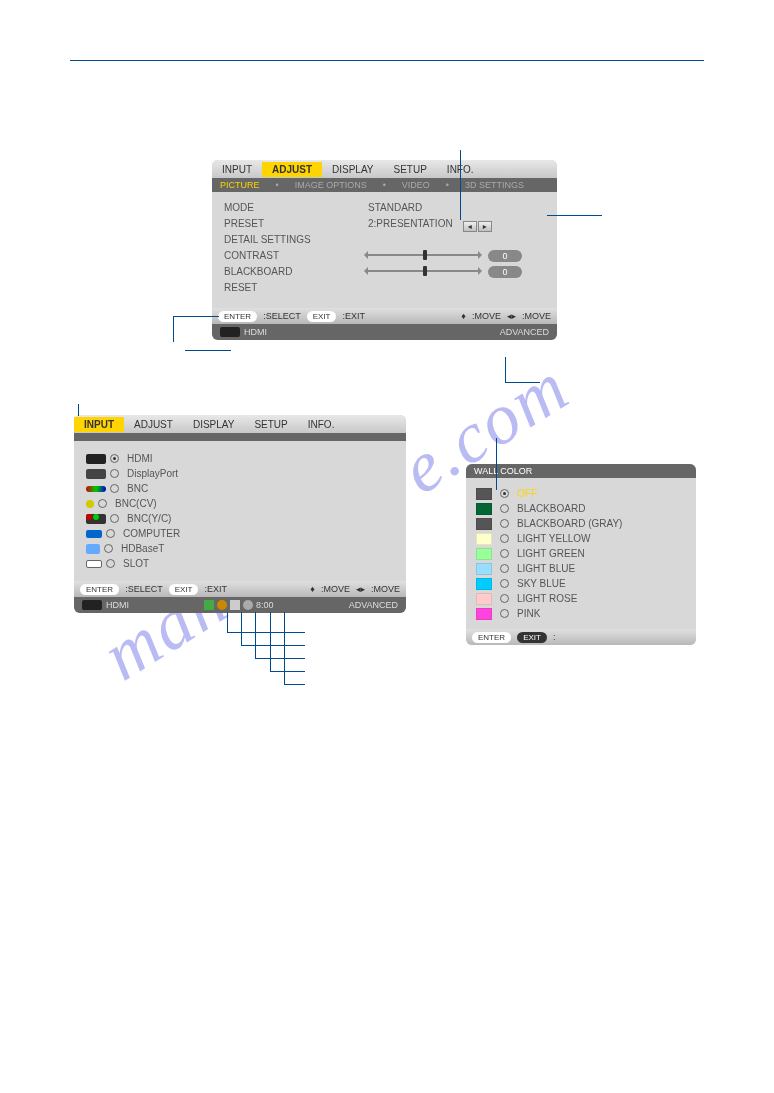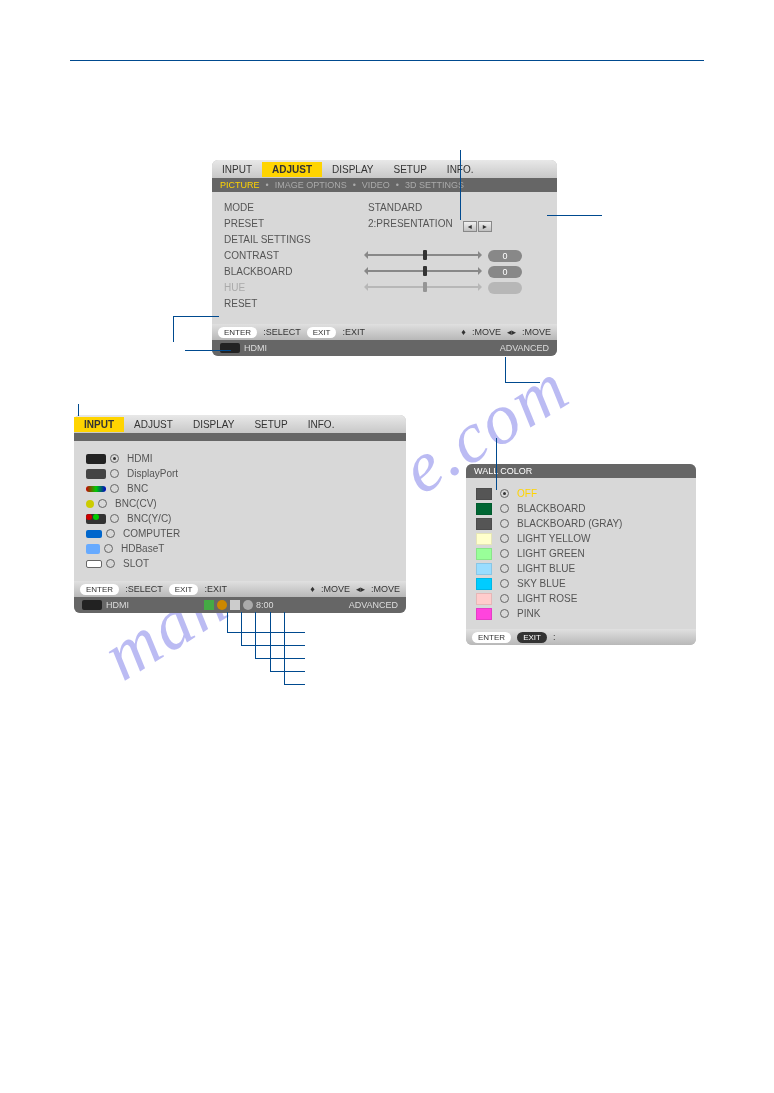--- a/index.html
+++ b/index.html
@@ -4,21 +4,21 @@
 <style>
 * { box-sizing: border-box; margin: 0; padding: 0; }
 body { width: 774px; height: 1093px; background: #fff; font-family: Arial, sans-serif; font-size: 11px; position: relative; }
 .page { padding: 60px 70px; }
 .hr { border-top: 1px solid #004a8f; margin-bottom: 60px; }
 .panel { background: #c0c0c0; border-radius: 6px; position: absolute; font-size: 11px; color: #444; }
 .tabs { display: flex; background: linear-gradient(#e8e8e8, #c8c8c8); border-radius: 6px 6px 0 0; height: 18px; align-items: center; }
 .tab { padding: 2px 10px; color: #333; font-size: 10px; }
 .tab.active-yellow { background: #ffd400; color: #333; font-weight: bold; }
 .tab.active-hl { background: #ffd400; color: #333; font-weight: bold; }
-.subtabs { background: #666; color: #aaa; padding: 2px 8px; font-size: 9px; display: flex; gap: 6px; align-items: center; }
+.subtabs { background: #666; color: #aaa; padding: 2px 8px; font-size: 9px; display: flex; gap: 16px; align-items: center; }
 .subtabs .st-active { color: #ffd400; }
 .content { background: #d8d8d8; padding: 10px 12px; }
 .row { display: flex; height: 16px; gap: 4px; }
 .row .lbl { width: 140px; color: #555; font-size: 10px; }
 .row .lbl.dim { color: #aaa; }
 .val { font-size: 10px; color: #555; }
 .slider { position: relative; width: 110px; height: 10px; }
 .slider .track { position: absolute; top: 4px; left: 0; right: 0; height: 2px; background: #888; }
 .slider .track::before { content:''; position:absolute; left:-4px; top:-3px; width:0; height:0; border-top:4px solid transparent; border-bottom:4px solid transparent; border-right:4px solid #888; }
 .slider .track::after { content:''; position:absolute; right:-4px; top:-3px; width:0; height:0; border-top:4px solid transparent; border-bottom:4px solid transparent; border-left:4px solid #888; }
@@ -102,28 +102,20 @@
       </div>
     <div class="row">
         <span class="lbl">BLACKBOARD</span>
         <span class="slider">
           <span class="track"></span>
           <span class="thumb" style="left:50%"></span>
         </span>
         <span class="pill">0</span>
       </div>
     <div class="row">
-        <span class="lbl dim">HUE</span>
-        <span class="slider" style="opacity:0.4">
-          <span class="track"></span>
-          <span class="thumb" style="left:50%"></span>
-        </span>
-        <span class="pill" style="opacity:0.4"></span>
-      </div>
-    <div class="row">
         <span class="lbl">RESET</span>
       </div>
   </div>
   <div class="helpbar">
     <span class="key">ENTER</span>
       <span>:SELECT</span>
     <span class="key">EXIT</span>
       <span>:EXIT</span>
     <span style="margin-left:auto">♦</span>
       <span>:MOVE</span>

